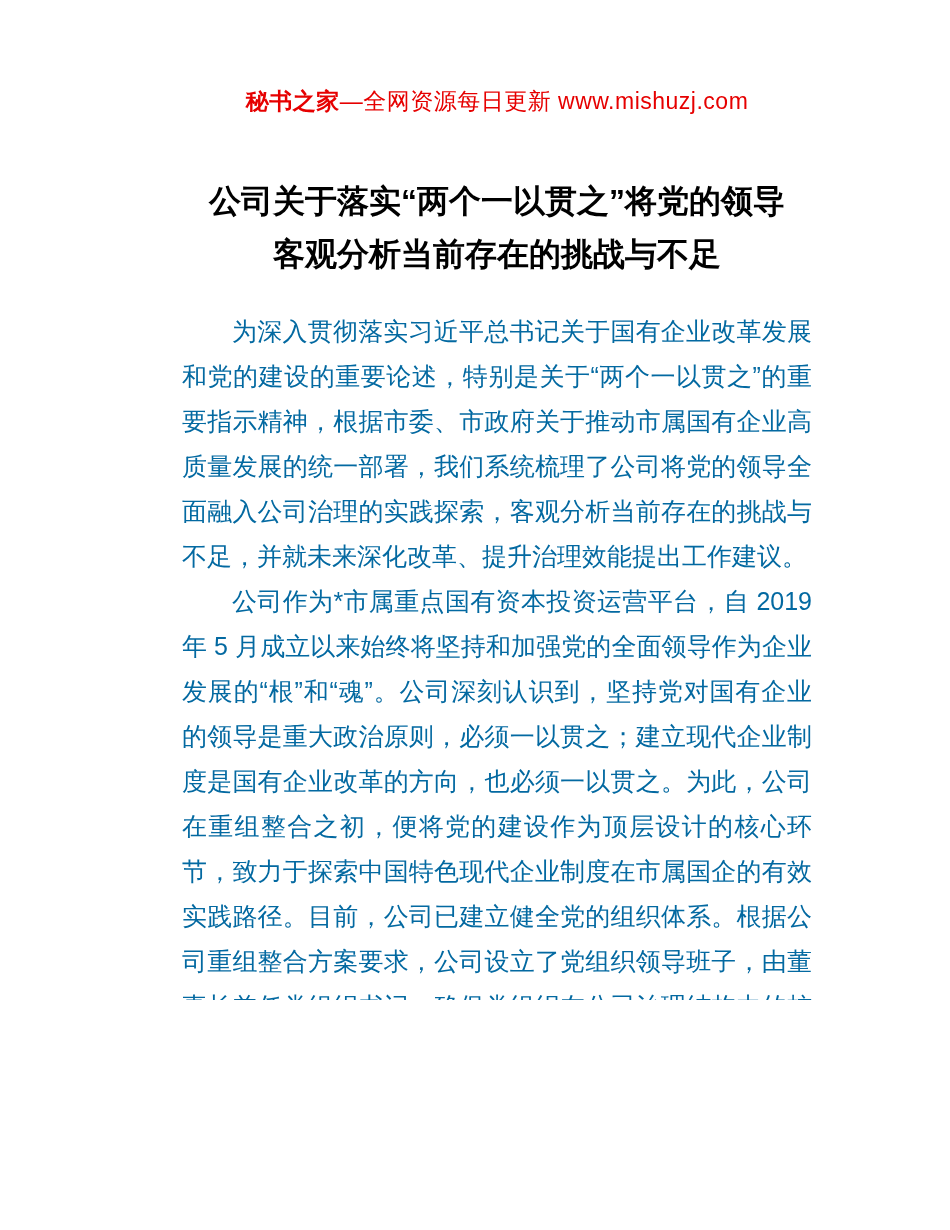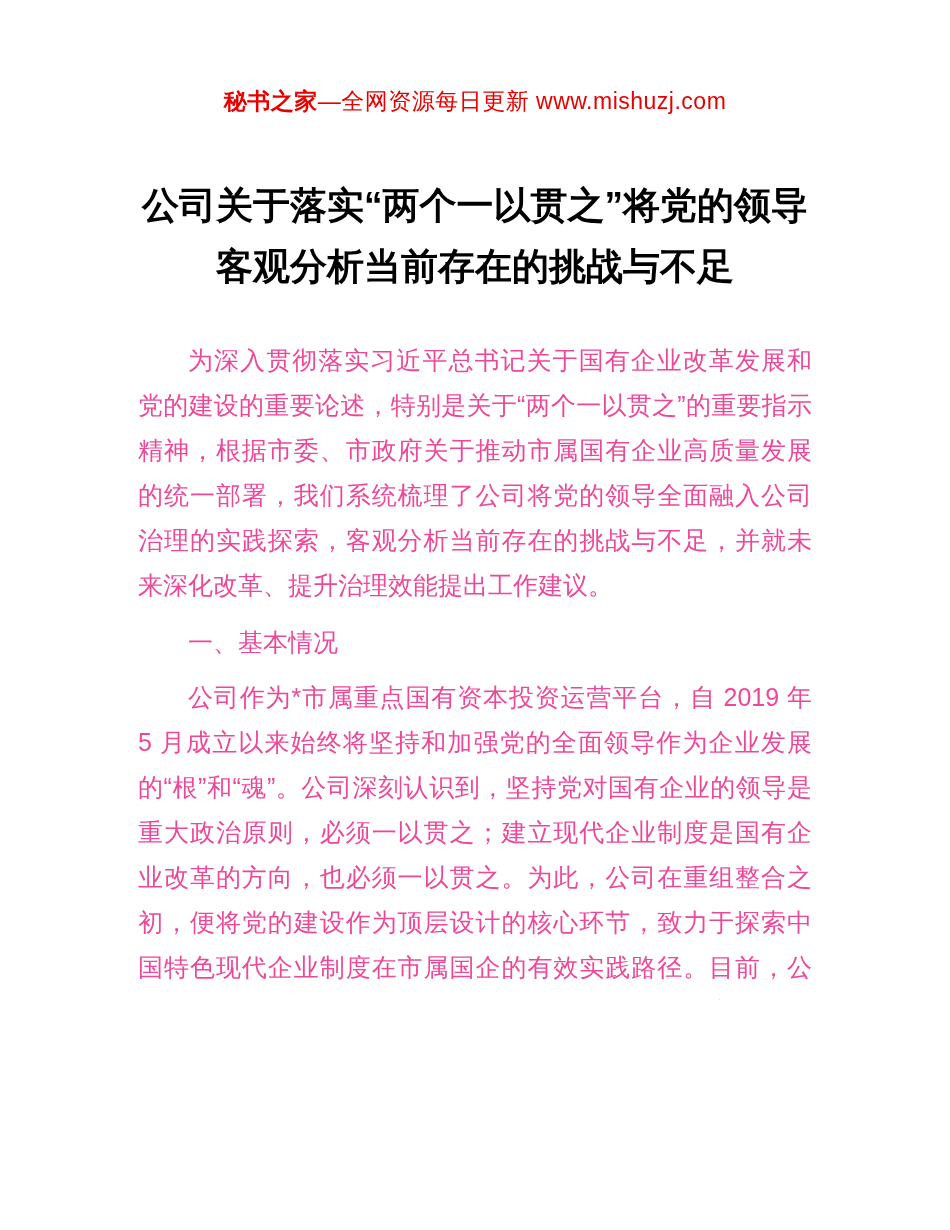--- a/index.html
+++ b/index.html
@@ -5,47 +5,48 @@
   * { margin: 0; padding: 0; box-sizing: border-box; }
   html, body { background: #ffffff; }
   .page {
     width: 950px;
     height: 1000px;
     margin: 0 auto;
     background: #ffffff;
     font-family: "Liberation Sans", sans-serif;
     color: #000000;
     overflow: hidden;
+    padding-left: 44px;
   }
   .site-header {
     padding-top: 86px;
     text-align: center;
     font-size: 23px;
     color: var(--accent, #e60000);
     letter-spacing: 0.5px;
   }
   .site-header .site-name {
     font-weight: bold;
   }
   .doc-title {
     margin-top: 58px;
     padding: 0 80px;
     text-align: center;
-    font-size: 37px;
+    font-size: 32px;
     font-weight: bold;
     line-height: 1.66;
     color: #000000;
   }
   .doc-body {
-    margin-top: 40px;
+    margin-top: 28px;
     padding: 0 138px;
     font-size: 25px;
     line-height: 45px;
     text-align: justify;
-    color: #ec4899;
+    color: #0369a1;
   }
   .doc-body p {
     text-indent: 2em;
     margin: 0;
   }
   .doc-body .section-heading {
     margin-top: 12px;
     margin-bottom: 10px;
   }
 </style>
@@ -58,17 +59,16 @@
     <span class="site-name">秘书之家</span><span>—全网资源每日更新 www.mishuzj.com</span>
   </div>
 
   <div class="doc-title">
     <div>公司关于落实“两个一以贯之”将党的领导</div>
     <div>客观分析当前存在的挑战与不足</div>
   </div>
 
   <div class="doc-body">
     <p>为深入贯彻落实习近平总书记关于国有企业改革发展和党的建设的重要论述，特别是关于“两个一以贯之”的重要指示精神，根据市委、市政府关于推动市属国有企业高质量发展的统一部署，我们系统梳理了公司将党的领导全面融入公司治理的实践探索，客观分析当前存在的挑战与不足，并就未来深化改革、提升治理效能提出工作建议。</p>
-    <p class="section-heading">一、基本情况</p>
     <p>公司作为*市属重点国有资本投资运营平台，自 2019 年 5 月成立以来始终将坚持和加强党的全面领导作为企业发展的“根”和“魂”。公司深刻认识到，坚持党对国有企业的领导是重大政治原则，必须一以贯之；建立现代企业制度是国有企业改革的方向，也必须一以贯之。为此，公司在重组整合之初，便将党的建设作为顶层设计的核心环节，致力于探索中国特色现代企业制度在市属国企的有效实践路径。目前，公司已建立健全党的组织体系。根据公司重组整合方案要求，公司设立了党组织领导班子，由董事长兼任党组织书记，确保党组织在公司治理结构中的核心领导地位。公司现有党员*名，下设*个基层党支部，实现了对核心业务板块和关键部门的组织全覆盖。</p>
   </div>
 
 </div>
 
 </body></html>

